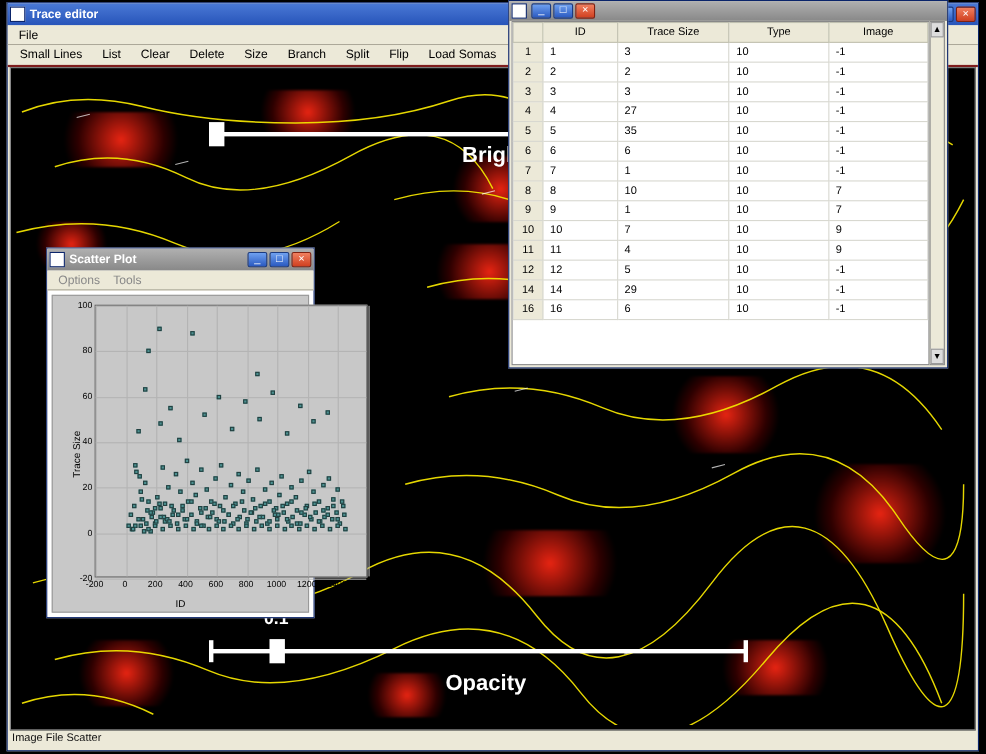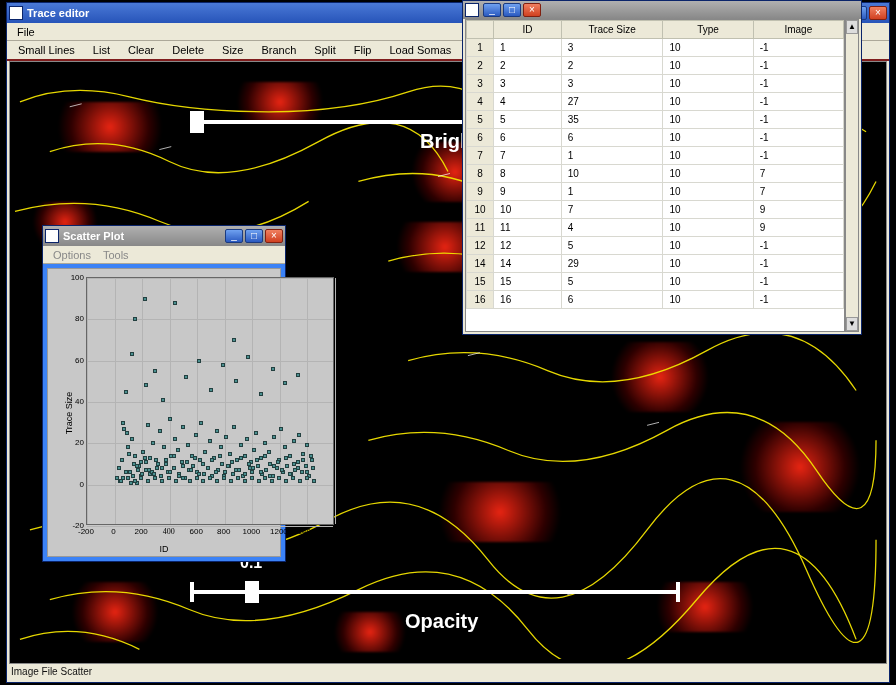--- a/index.html
+++ b/index.html
@@ -52,21 +52,21 @@
   .trace-svg { position:absolute; inset:0; }
 
   .slider-label { position:absolute; color:#fff; font-size: 20px; font-weight: bold; }
   .slider-track { position:absolute; height:4px; background:#fff; }
   .slider-tick { position:absolute; width:4px; height:20px; background:#fff; top:-8px; }
   .slider-thumb { position:absolute; width:14px; height:22px; background:#fff; top:-9px; cursor:pointer; }
 
   
   .scatter-window {
     position: absolute; left: 42px; top: 225px; width: 244px; height: 337px;
-    background: #3b82f6; border: 1px solid #0a246a;
+    background: #ffffff; border: 1px solid #0a246a;
   }
   .scatter-window .titlebar { background: linear-gradient(#b0b0b0,#888); }
   .scatter-window .menubar span { color: #888; }
   .plot-area {
     position: absolute; left: 4px; top: 42px; right: 4px; bottom: 4px;
     background: #c8c8c8; border: 1px solid #999;
   }
   .plot-inner {
     position:absolute; left:38px; top:8px; right:8px; bottom:34px;
     background:#c8c8c8; border:1px solid #666;
@@ -439,21 +439,21 @@
   <div class="tick-y" style="top: 252px;">-20</div>
       <div class="tick-y" style="top: 210.667px;">0</div>
       <div class="tick-y" style="top: 169.333px;">20</div>
       <div class="tick-y" style="top: 128px;">40</div>
       <div class="tick-y" style="top: 86.6667px;">60</div>
       <div class="tick-y" style="top: 45.3333px; text-align: right;">80</div>
       <div class="tick-y" style="top: 4px;">100</div>
       <div class="tick-x" style="left: 38px;">-200</div>
       <div class="tick-x" style="left: 65.5556px;">0</div>
       <div class="tick-x" style="left: 93.1111px;">200</div>
-      <div class="tick-x" style="left: 120.667px; font-family: Liberation Serif, serif;">400</div>
+      <div class="tick-x" style="left: 120.667px;">400</div>
       <div class="tick-x" style="left: 148.222px;">600</div>
       <div class="tick-x" style="left: 175.778px;">800</div>
       <div class="tick-x" style="left: 203.333px;">1000</div>
       <div class="tick-x" style="left: 230.889px;">1200</div>
       <div class="tick-x" style="left: 258.444px;">1400</div>
       <div class="tick-x" style="left: 286px;">1600</div>
     </div>
 </div>
 
 <div class="table-window">
@@ -562,27 +562,20 @@
             <td>-1</td>
           </tr>
           <tr>
             <td>14</td>
             <td>14</td>
             <td>29</td>
             <td>10</td>
             <td>-1</td>
           </tr>
           <tr>
-            <td>15</td>
-            <td>15</td>
-            <td>5</td>
-            <td>10</td>
-            <td>-1</td>
-          </tr>
-          <tr>
             <td>16</td>
             <td>16</td>
             <td>6</td>
             <td>10</td>
             <td>-1</td>
           </tr>
         </tbody>
     </table>
   </div>
   <div class="table-scroll">

